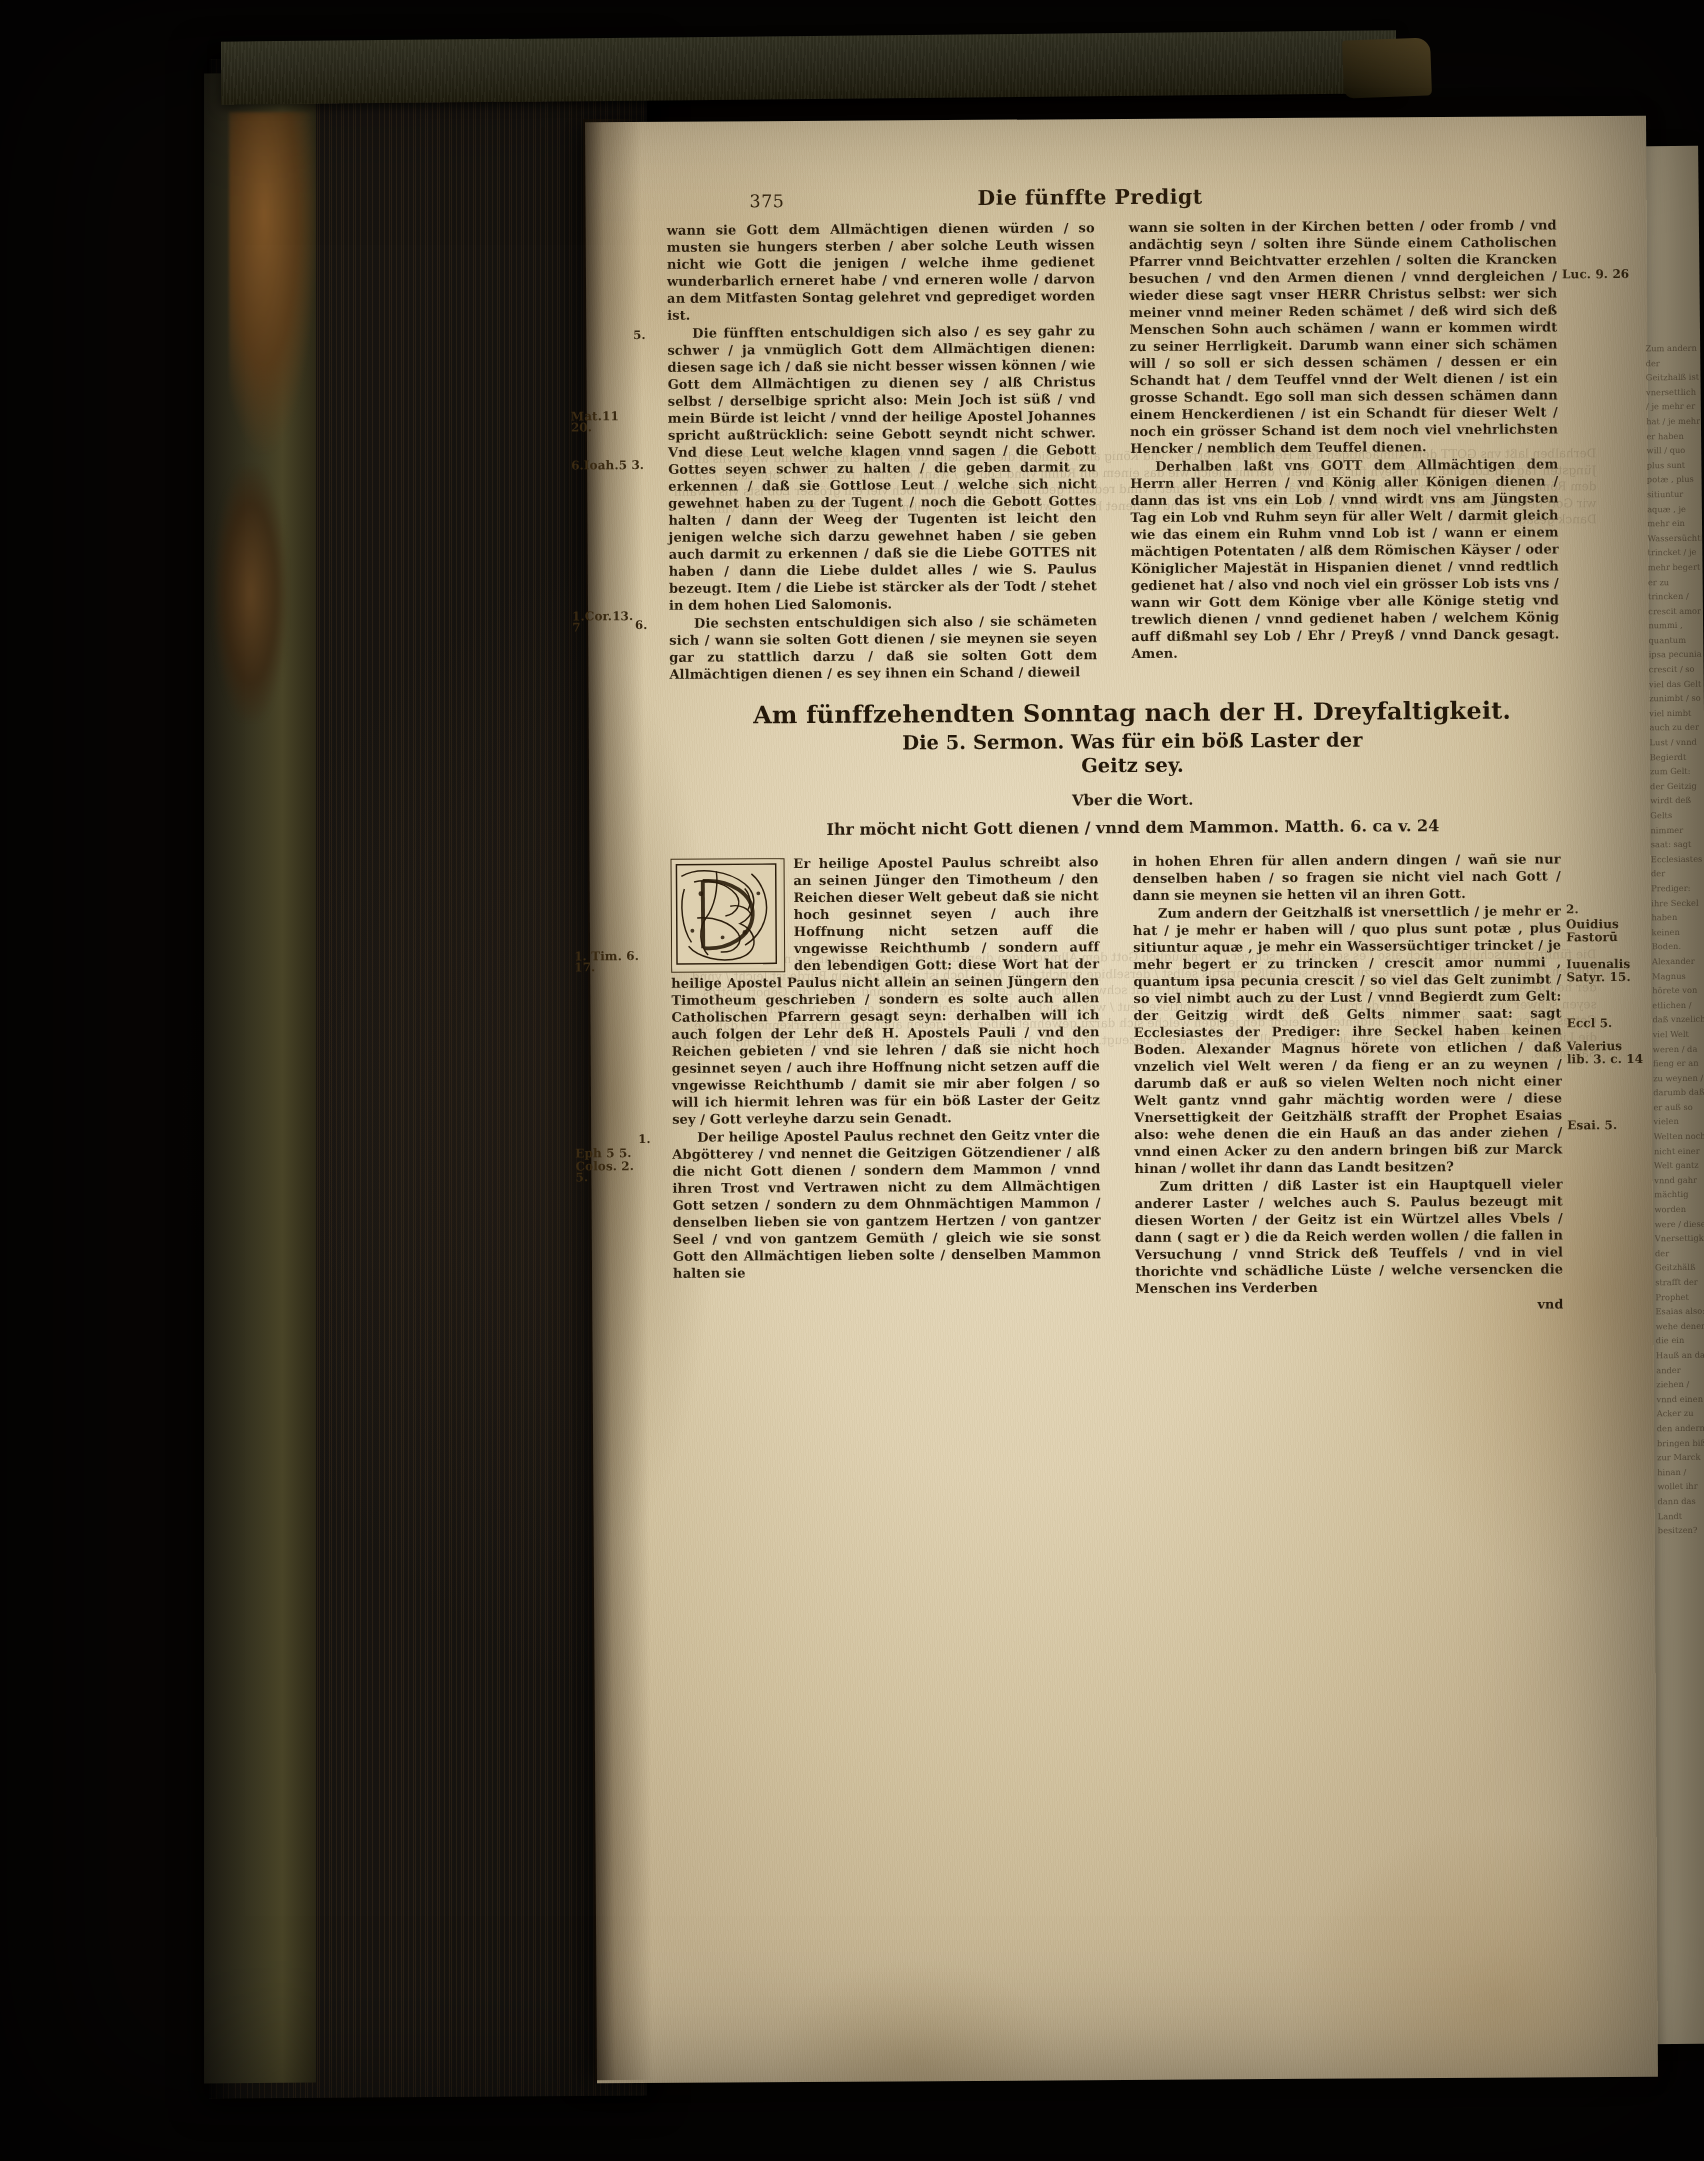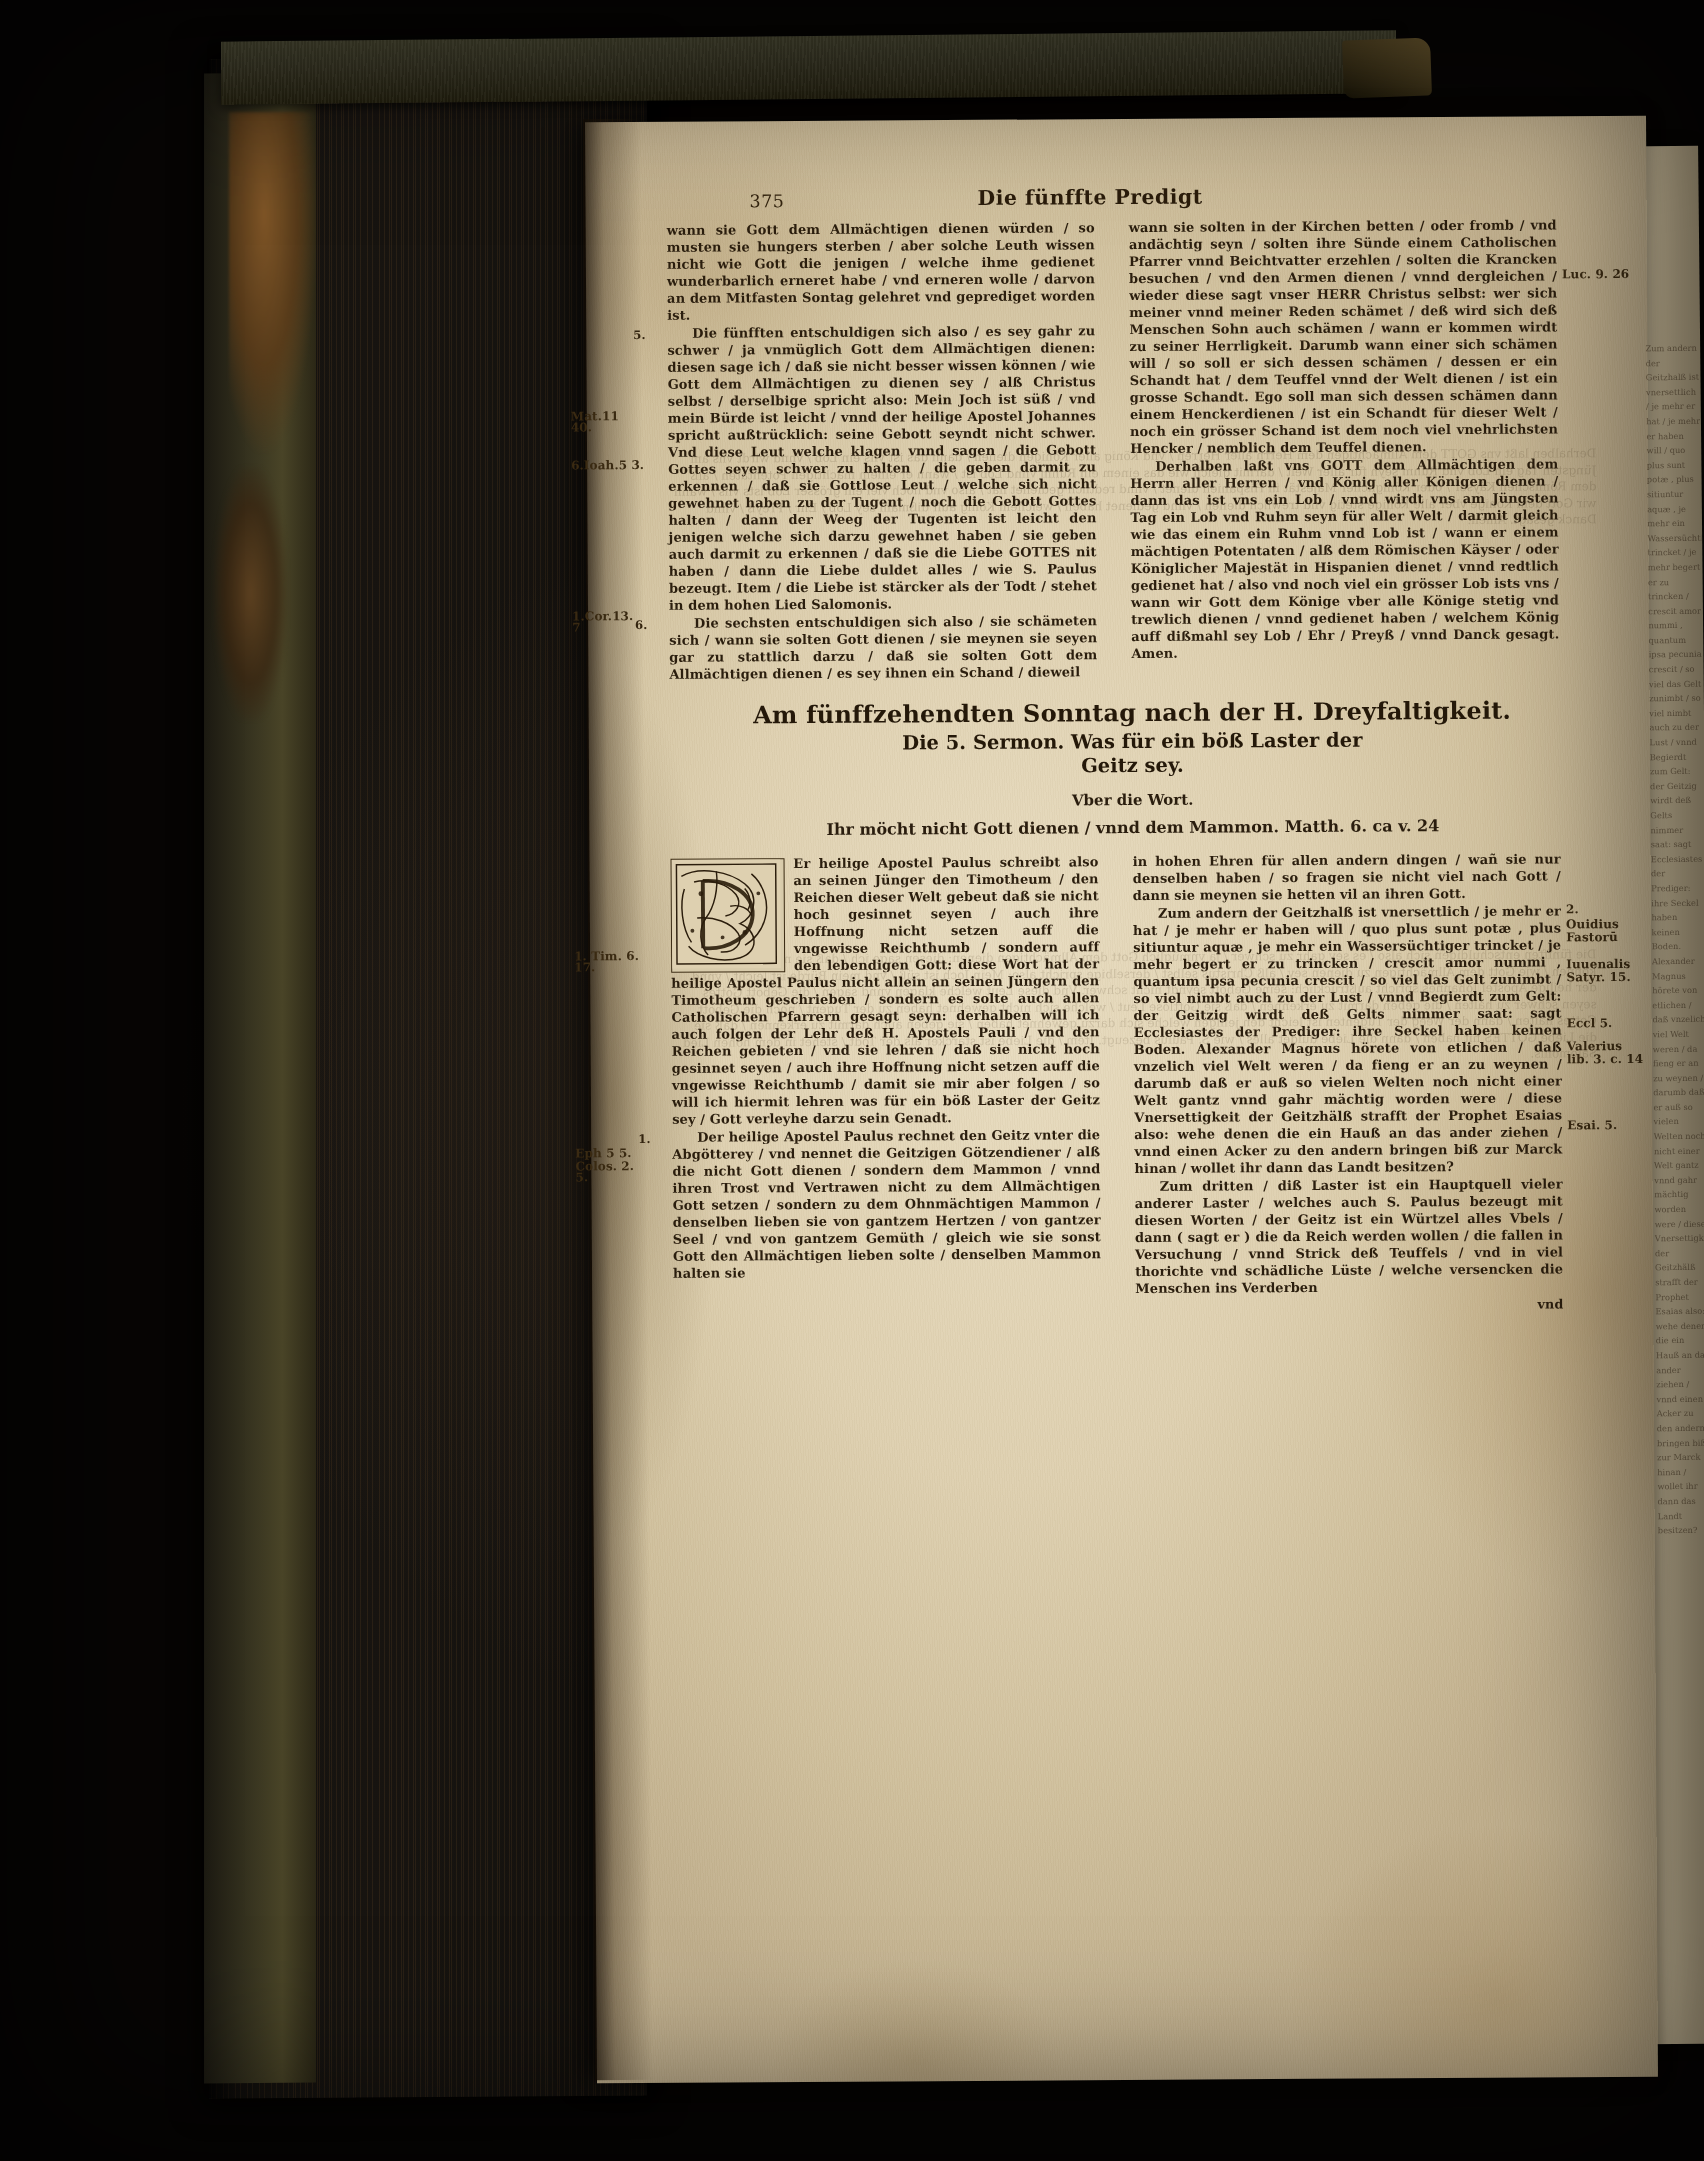--- a/index.html
+++ b/index.html
@@ -407,21 +407,21 @@
 
   <div class="columns">
 
     <div class="col left">
       <div class="blackletter">
 
         <p>wann sie Gott dem Allmächtigen dienen würden / so musten sie hungers sterben / aber solche Leuth wissen nicht wie Gott die jenigen / welche ihme gedienet wunderbarlich erneret habe / vnd erneren wolle / darvon an dem Mitfasten Sontag gelehret vnd geprediget worden ist.</p>
 
         <div style="position:relative">
           <span class="para-num" style="top:1.9px">5.</span>
-          <span class="margin-note left-side" style="top:86px">Mat.11 40.</span>
+          <span class="margin-note left-side" style="top:86px">Mat.11 20.</span>
           <span class="margin-note left-side" style="top:135px">6.Ioah.5 3.</span>
           <span class="margin-note left-side" style="top:286px">1.Cor.13. 7</span>
           <p class="indent">Die fünfften entschuldigen sich also / es sey gahr zu schwer / ja vnmüglich Gott dem Allmächtigen dienen: diesen sage ich / daß sie nicht besser wissen können / wie Gott dem Allmächtigen zu dienen sey / alß Christus selbst / derselbige spricht also: Mein Joch ist süß / vnd mein Bürde ist leicht / vnnd der heilige Apostel Johannes spricht außtrücklich: seine Gebott seyndt nicht schwer. Vnd diese Leut welche klagen vnnd sagen / die Gebott Gottes seyen schwer zu halten / die geben darmit zu erkennen / daß sie Gottlose Leut / welche sich nicht gewehnet haben zu der Tugent / noch die Gebott Gottes halten / dann der Weeg der Tugenten ist leicht den jenigen welche sich darzu gewehnet haben / sie geben auch darmit zu erkennen / daß sie die Liebe GOTTES nit haben / dann die Liebe duldet alles / wie S. Paulus bezeugt. Item / die Liebe ist stärcker als der Todt / stehet in dem hohen Lied Salomonis.</p>
         </div>
 
         <div style="position:relative">
           <span class="para-num" style="top:1.9px">6.</span>
           <p class="indent">Die sechsten entschuldigen sich also / sie schämeten sich / wann sie solten Gott dienen / sie meynen sie seyen gar zu stattlich darzu / daß sie solten Gott dem Allmächtigen dienen / es sey ihnen ein Schand / dieweil</p>
         </div>
 

